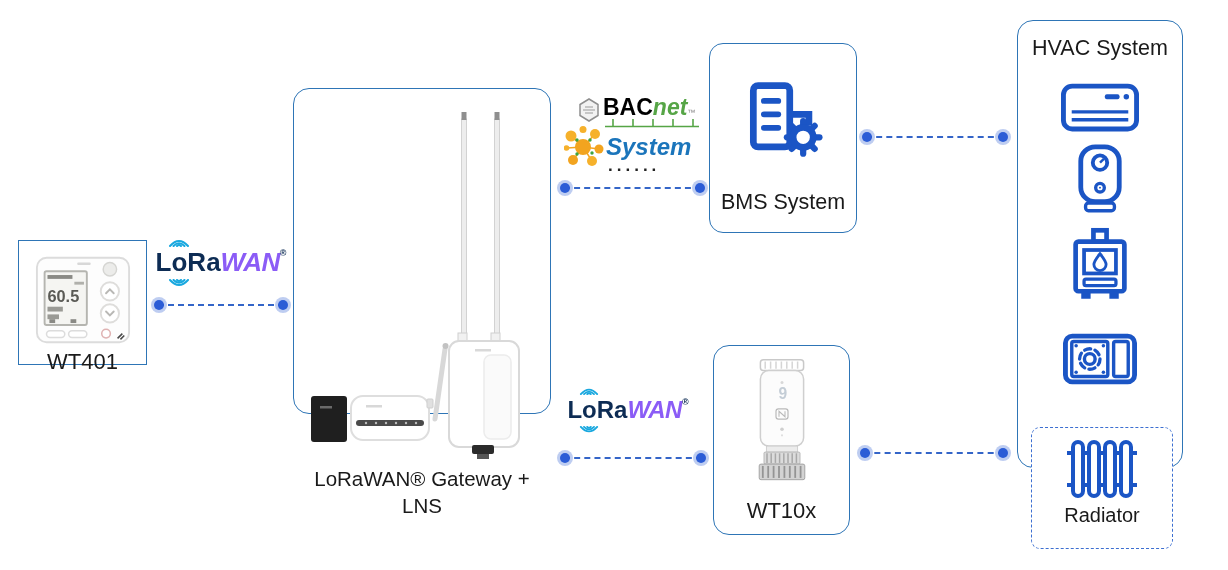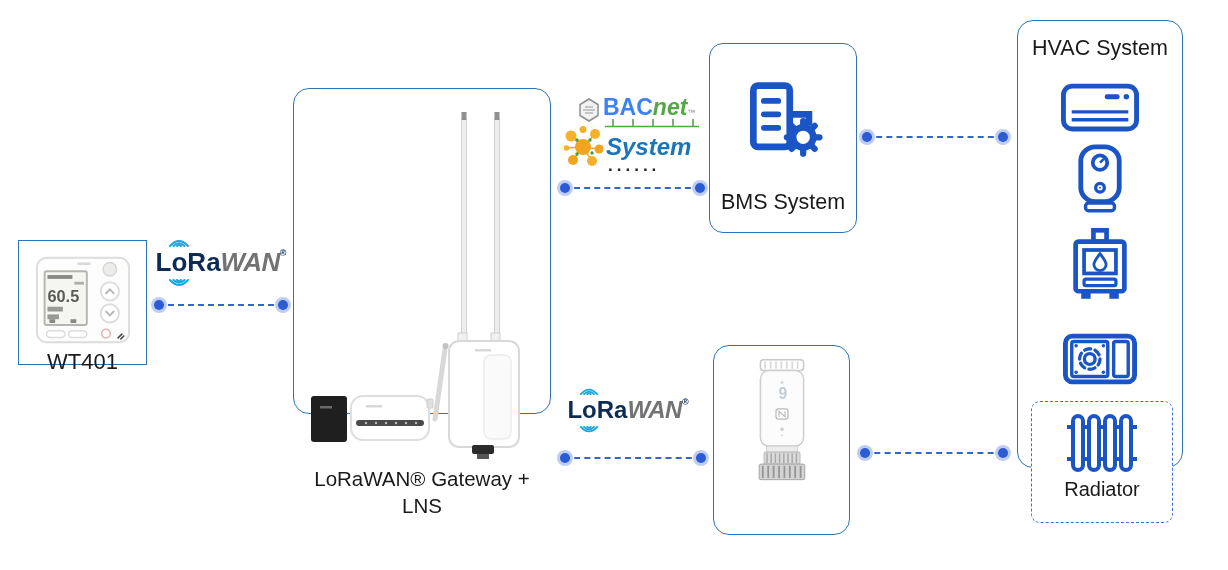--- a/index.html
+++ b/index.html
@@ -21,25 +21,25 @@
     background:#2B5CD6;top:-6px;box-shadow:0 0 0 3px rgba(59,103,214,.33);
   }
   .conn .dot.l{left:-4px;}
   .conn .dot.r{right:-4px;}
   
   .lora{position:absolute;font-weight:bold;color:#0D2C54;text-align:center;white-space:nowrap;}
   .lora .o-wrap{position:relative;display:inline-block;}
   .lora .arc{position:absolute;left:50%;transform:translateX(-50%);}
   .lora .arc.top{top:-11px;}
   .lora .arc.bot{bottom:-12px;transform:translateX(-50%) rotate(180deg);}
-  .lora .wan{color:#737373;font-style:italic;letter-spacing:-.5px;}
+  .lora .wan{color:#8b5cf6;font-style:italic;letter-spacing:-.5px;}
   .lora sup{font-size:9px;vertical-align:top;position:relative;top:1px;}
   
   .bacnet{position:absolute;display:flex;align-items:flex-start;}
-  .bacnet .t-blue{color:#3b82f6;font-weight:bold;font-size:23px;line-height:22px;}
+  .bacnet .t-blue{color:#000000;font-weight:bold;font-size:23px;line-height:22px;}
   .bacnet .t-green{color:#56A546;font-weight:bold;font-size:23px;line-height:22px;font-style:italic;}
   .bacnet .tm{font-size:8px;color:#888;line-height:10px;}
   .modbus{position:absolute;display:flex;align-items:center;}
   .modbus .t{color:#1B75BB;font-weight:bold;font-style:italic;font-size:24px;margin-left:2px;}
   .dots6{position:absolute;font-weight:bold;font-size:17px;letter-spacing:4px;color:#222;}
   .hvac-icon{position:absolute;left:0;right:0;text-align:center;}
   .radiator-box{
     position:absolute;border:1.6px dashed #3C6FD1;border-radius:9px;background:#fff;
   }
 </style>
@@ -257,20 +257,21 @@
       <line x1="28" y1="183" x2="28" y2="203"></line>
         <line x1="37" y1="183" x2="37" y2="203"></line>
       <line x1="46" y1="183" x2="46" y2="203"></line>
         <line x1="55" y1="183" x2="55" y2="203"></line>
       <line x1="64" y1="183" x2="64" y2="203"></line>
         <line x1="73" y1="183" x2="73" y2="203"></line>
       <line x1="82" y1="183" x2="82" y2="203"></line>
         <line x1="91" y1="183" x2="91" y2="203"></line>
     </g>
   </svg>
+  <div class="node-label" style="top:152px;font-size:22px;">WT10x</div>
 </div>
 
 <div class="conn" style="left:864px;top:452px;width:140px;">
   <span class="dot l"></span>
   <span class="dot r"></span>
 </div>
 
 <div class="node" style="left:1017px;top:20px;width:166px;height:448px;border-radius:16px;">
   <div class="node-label" style="top:15px;font-size:21.5px;">HVAC System</div>
 
@@ -321,21 +322,21 @@
         <path d="M32.8 16.9 A10.5 10.5 0 0 1 37 21.6"></path>
       </g>
       <circle cx="13.5" cy="12.5" r="1.8" fill="#1B55C5"></circle>
         <circle cx="41.5" cy="12.5" r="1.8" fill="#1B55C5"></circle>
       <circle cx="13.5" cy="39.5" r="1.8" fill="#1B55C5"></circle>
         <circle cx="41.5" cy="39.5" r="1.8" fill="#1B55C5"></circle>
       <rect x="52" y="8" width="15" height="36" rx="2" fill="none" stroke="#1B55C5" stroke-width="3.5"></rect>
     </svg>
   </div>
 
-  <div class="radiator-box" style="left:13px;top:380px;width:140px;height:120px;">
+  <div class="radiator-box" style="left:13px;top:406px;width:140px;height:120px;">
     <div class="hvac-icon" style="top:10px;">
       <svg width="72" height="62" viewBox="0 0 72 62">
         <line x1="1" y1="15" x2="71" y2="15" stroke="#1B55C5" stroke-width="4"></line>
         <line x1="1" y1="47" x2="71" y2="47" stroke="#1B55C5" stroke-width="4"></line>
         <rect x="7" y="4" width="10" height="54" rx="5" fill="#ffffff" stroke="#1B55C5" stroke-width="4"></rect>
         <rect x="23" y="4" width="10" height="54" rx="5" fill="#ffffff" stroke="#1B55C5" stroke-width="4"></rect>
         <rect x="39" y="4" width="10" height="54" rx="5" fill="#ffffff" stroke="#1B55C5" stroke-width="4"></rect>
         <rect x="55" y="4" width="10" height="54" rx="5" fill="#ffffff" stroke="#1B55C5" stroke-width="4"></rect>
       </svg>
     </div>

